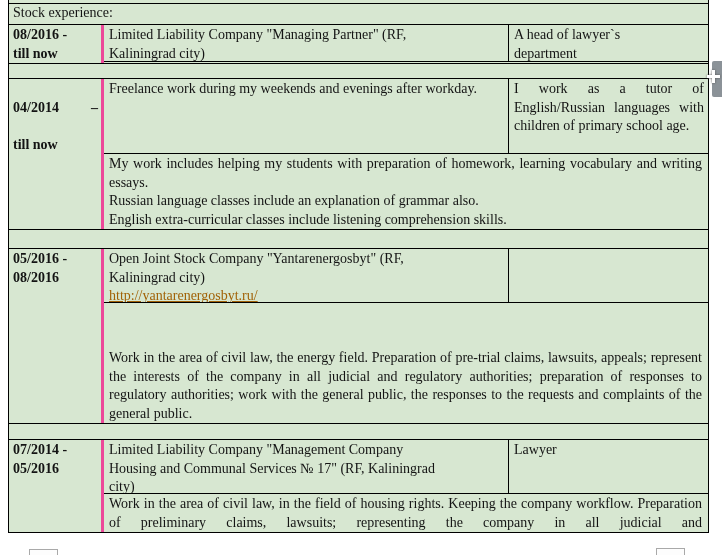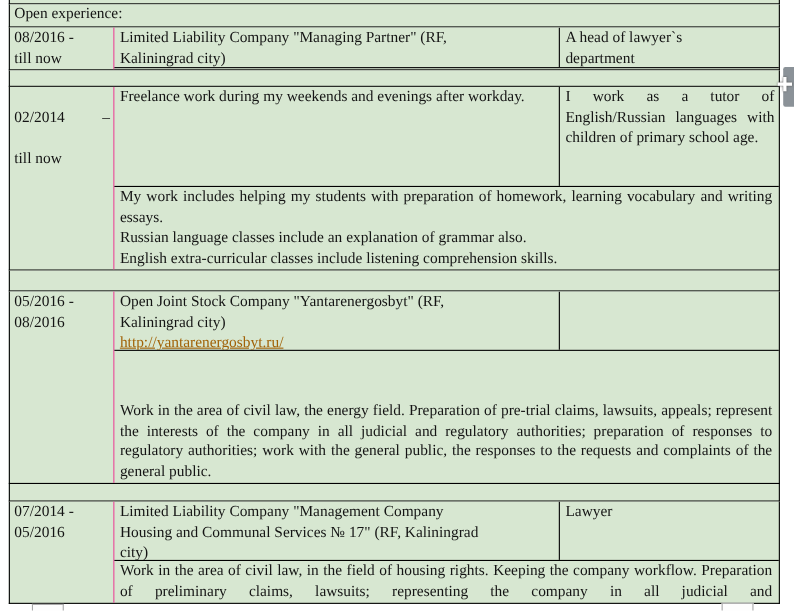--- a/index.html
+++ b/index.html
@@ -21,39 +21,40 @@
     border-bottom:1px solid #000;
   }
   .prev-row { height:4px; }
   .header-row { height:21px; padding:0 4px; }
   .spacer1 { height:15px; }
   .spacer2 { height:19px; }
   .spacer3 { height:16px; }
   .entry { display:flex; }
   .col-date {
     flex:0 0 95px; width:95px;
-    border-right:1px solid #ec4899;
+    border-right:3px solid #ec4899;
     padding:1px 3px 0 4px;
     white-space:pre-line;
+    font-weight:bold;
   }
   .date-line1 { display:flex; justify-content:space-between; }
   .entry-right { flex:1; display:flex; flex-direction:column; min-width:0; }
   .row-top { display:flex; border-bottom:1px solid #000; overflow:hidden; }
   .cell-mid {
     flex:0 0 405px; width:405px;
     border-right:1px solid #000;
     padding:1px 6px 0 5px;
     white-space:pre-line;
   }
   .cell-pos { flex:1; padding:1px 4px 0 5px; white-space:pre-line; min-width:0; }
   .cell-desc { flex:1; padding:1px 6px 0 5px; text-align:justify; overflow:hidden; }
   .jst { text-align:justify; white-space:normal; }
   .cut { text-align-last:justify; }
   .e1 .row-top { height:37px; } .e1 .cell-desc { height:55px; }
-  .e2 .row-top { height:91px; } .e2 .cell-desc { height:74px; }
+  .e2 .row-top { height:75px; } .e2 .cell-desc { height:74px; }
   .e3 .row-top { height:54px;flex-direction:column; } .e3 .cell-desc { height:76px;margin-top:45px; }
   .e4 .row-top { height:54px; } .e4 .cell-desc { height:40px; }
   a.link { color:#a16207; text-decoration:underline; cursor:pointer; }
   .scroll-thumb {
     position:absolute; left:712px; top:61px; width:10px; height:36px;
     background:#8b9298; border-radius:2px 0 0 2px;
   }
   .cursor-plus {
     position:absolute; left:707px; top:70px; width:13px; height:13px;
     filter:drop-shadow(0 0 1px #555);
@@ -68,42 +69,42 @@
   .frag-right { left:656px; top:548px; }
 </style>
 </head>
 <body>
 
 <div class="doc-table">
 
   <div class="trow prev-row"></div>
 
   <div class="trow header-row">
-    <span>Open experience:</span>
+    <span>Stock experience:</span>
   </div>
 
   <div class="trow entry e1">
     <div class="col-date">08/2016 -
 till now</div>
     <div class="entry-right">
       <div class="row-top">
         <div class="cell-mid">Limited Liability Company "Managing Partner" (RF,
 Kaliningrad city)</div>
         <div class="cell-pos">A head of lawyer`s
 department</div>
       </div>
     </div>
   </div>
 
   <div class="trow spacer1"></div>
 
   <div class="trow entry e2">
     <div class="col-date">
       <div class="date-line1">
-        <span>02/2014</span>
+        <span>04/2014</span>
         <span>–</span>
       </div>
       <div>till now</div>
     </div>
     <div class="entry-right">
       <div class="row-top">
         <div class="cell-mid jst">Freelance work during my weekends and evenings after workday.</div>
         <div class="cell-pos jst">I work as a tutor of English/Russian languages with children of primary school age.</div>
       </div>
       <div class="cell-desc" style="white-space:pre-line">My work includes helping my students with preparation of homework, learning vocabulary and writing essays.

